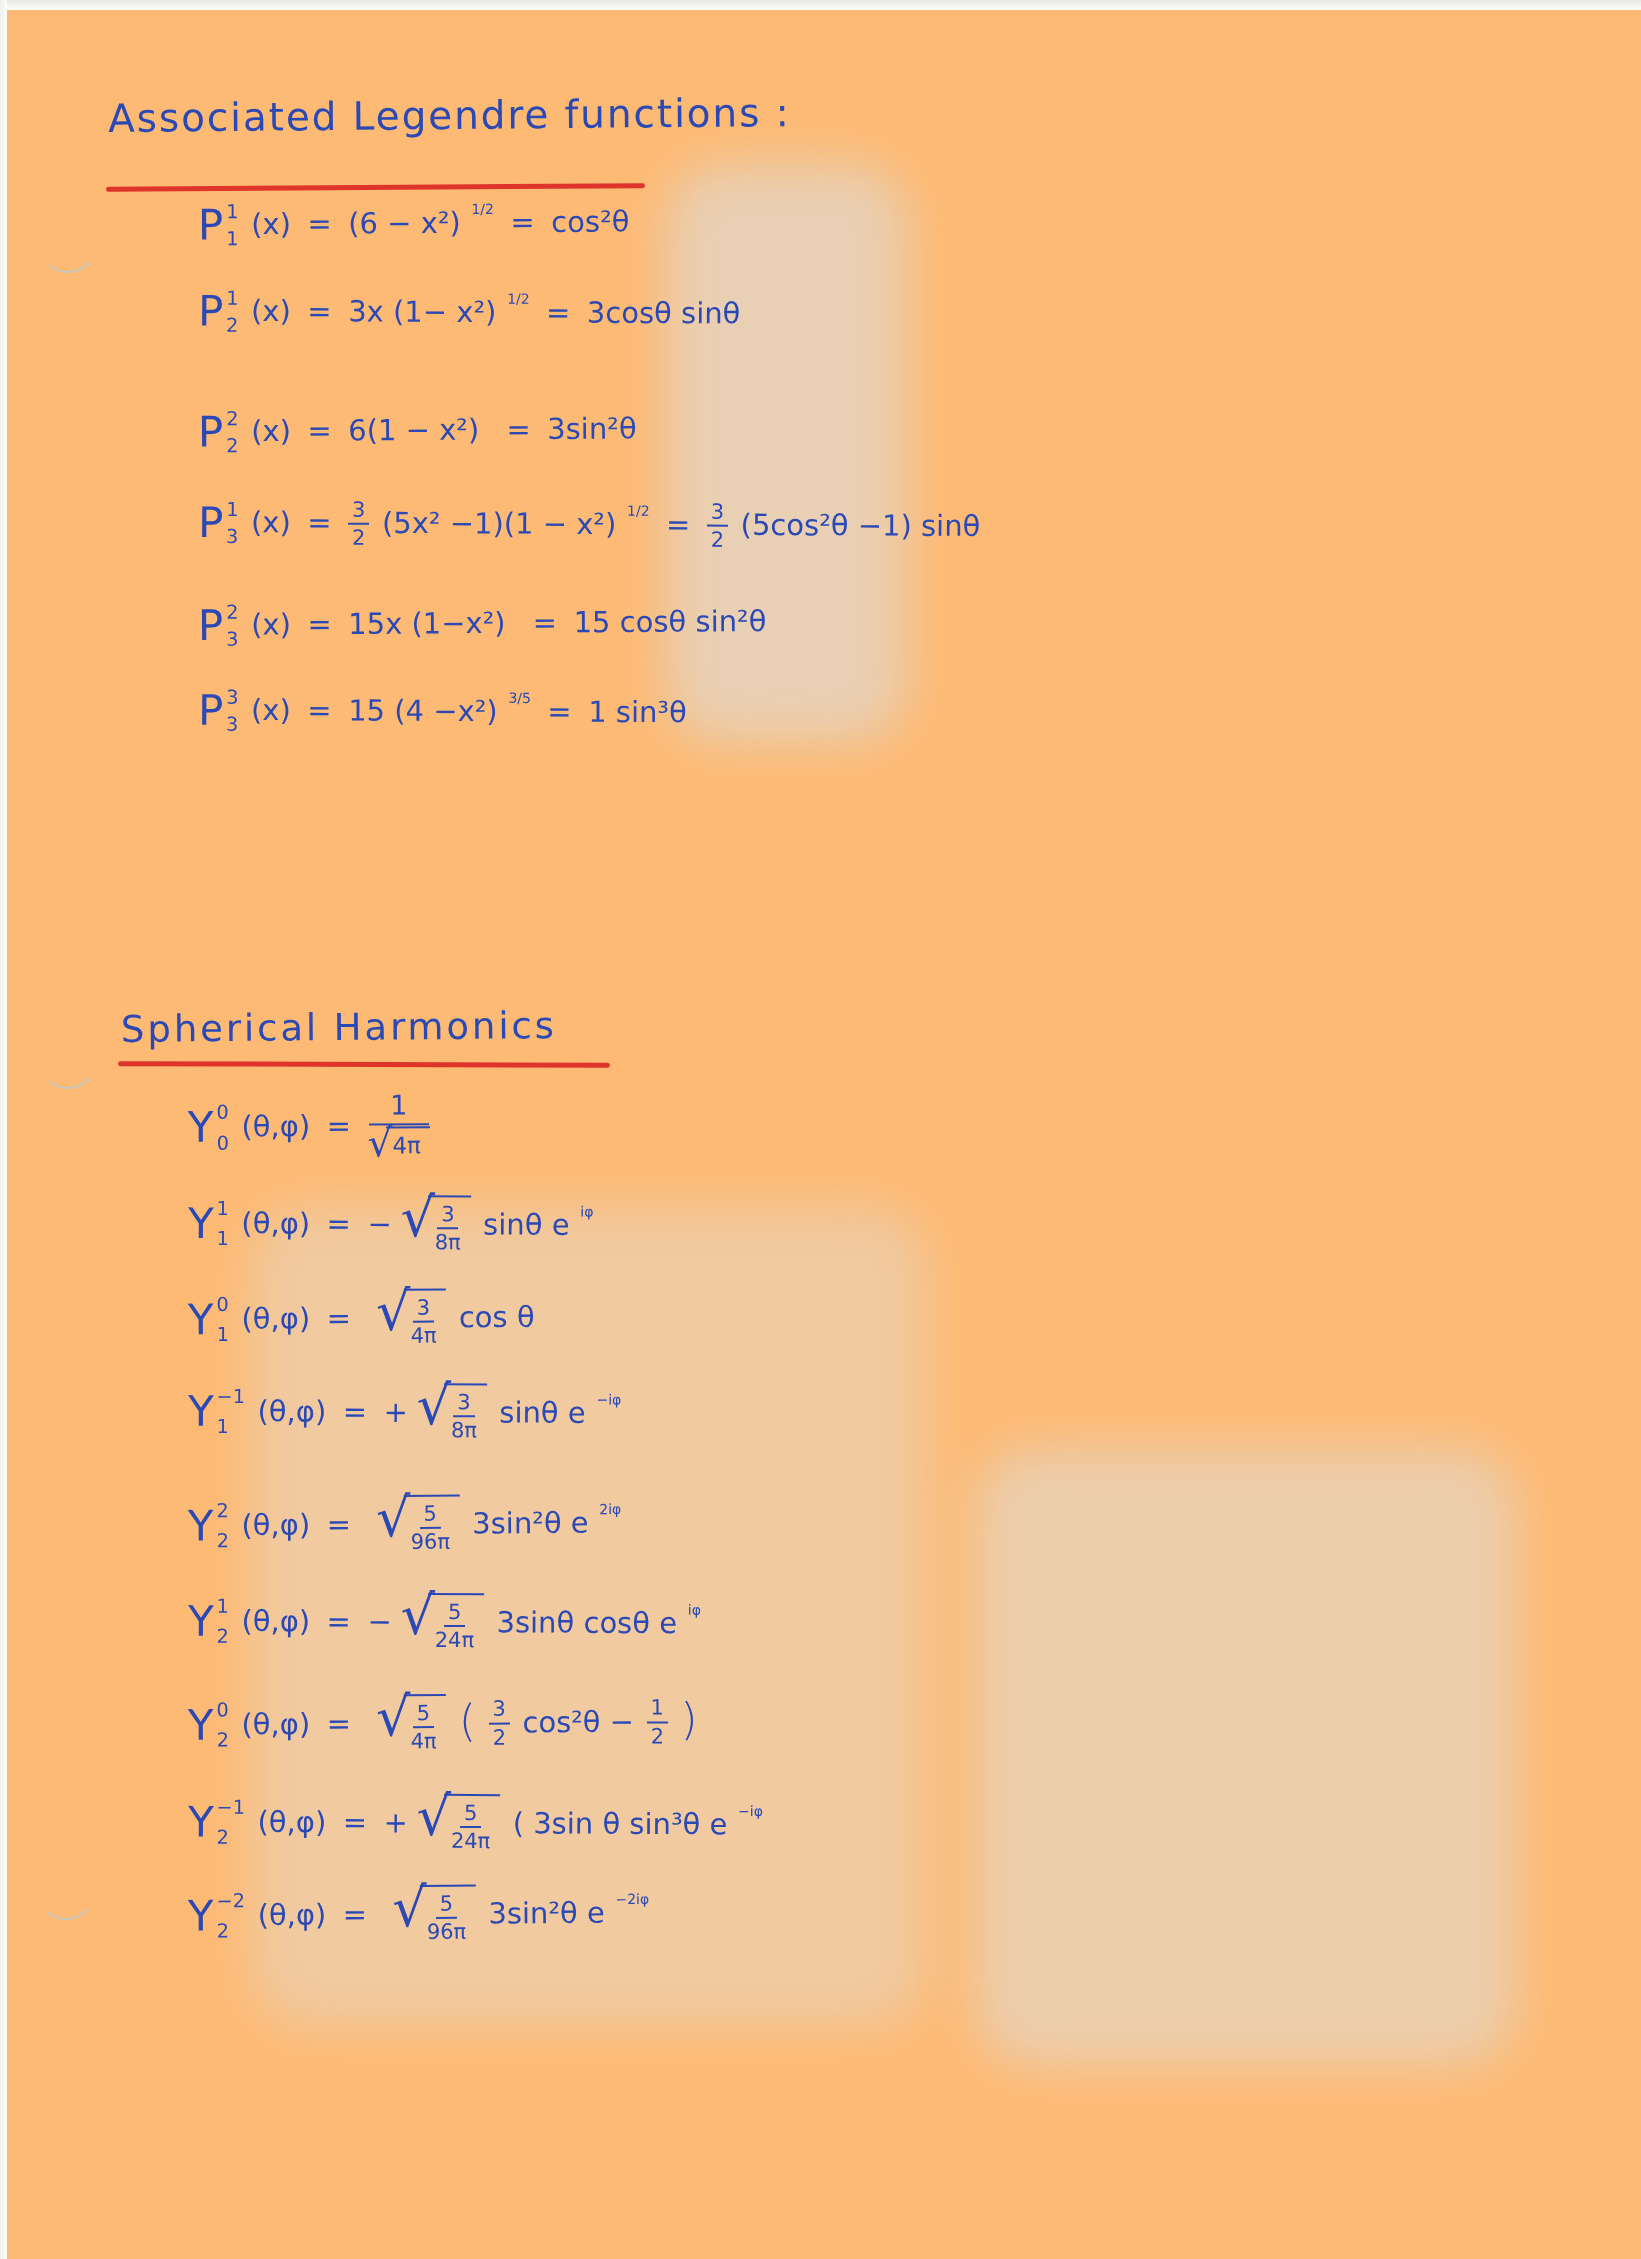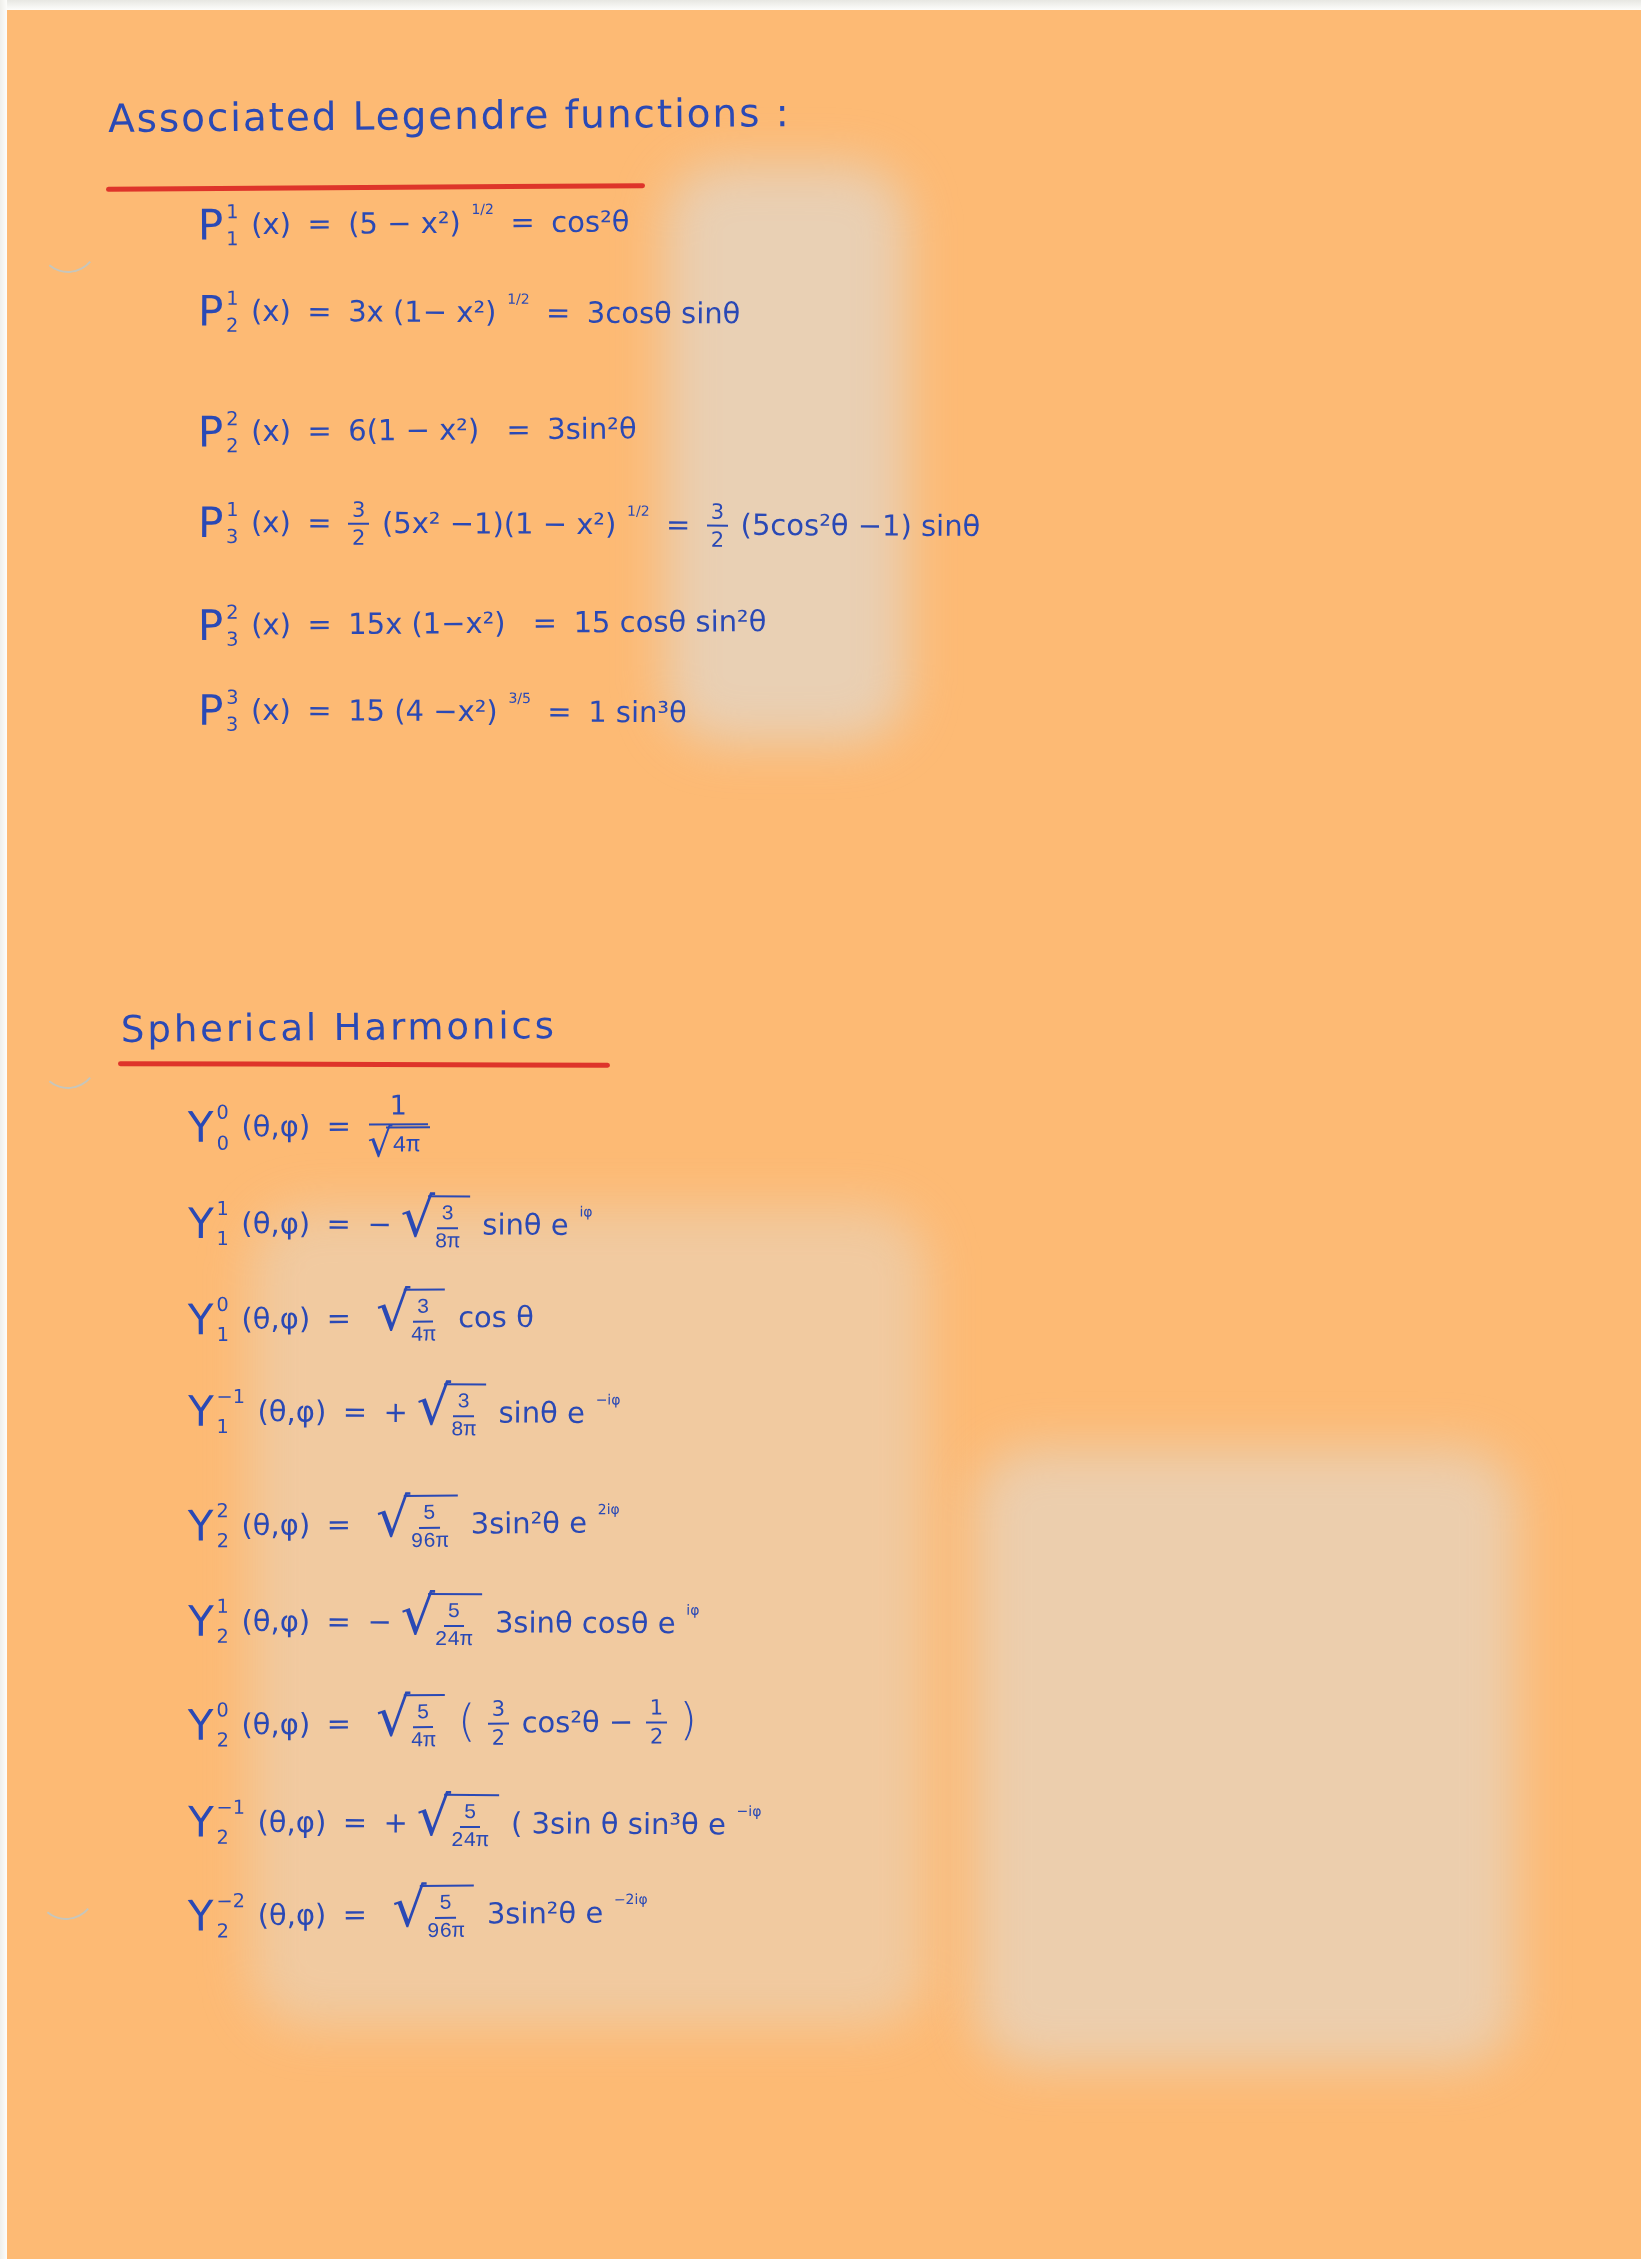--- a/index.html
+++ b/index.html
@@ -34,21 +34,21 @@
   .eq { margin:0 3.9px; }
   .sign { margin-right:-3.9px; }
   .exp { font-size:14px; display:inline-block; transform:translateY(-13.5px); margin-left:-1.9px; }
   .frac { display:inline-flex; flex-direction:column; align-items:center;
     font-size:21px; line-height:1.15; }
   .frac .num { border-bottom:2.4px solid currentColor; padding:0 3.9px 1px; }
   .frac .den { padding-top:1px; }
   .sqrt { display:inline-flex; align-items:flex-start; }
   .sqrt .rad { font-size:54px; line-height:0.85; margin-right:-6.8px; }
   .sqrt .under { border-top:2.9px solid currentColor; padding:4.8px 9.7px 0 6.8px;
-    display:inline-flex; align-items:center;font-family:Liberation Mono, monospace; }
+    display:inline-flex; align-items:center; }
   .bigfrac { display:inline-flex; flex-direction:column; align-items:center; }
   .bigfrac .bnum { border-bottom:2.9px solid currentColor; padding:0 21px 2.9px; font-size:27px; }
   .bigfrac .bden { padding-top:1.9px; font-size:23px; }
   .bigfrac .bden .rad { font-size:39px; }
   .paren { font-size:44px; font-weight:300; transform:translateY(-1.9px); }
   .r-tilt-a { transform:rotate(-0.4deg); }
   .r-tilt-b { transform:rotate(0.3deg); }
 </style>
 </head>
 <body>
@@ -70,21 +70,21 @@
   <div class="row r-tilt-a" style="left:198px; top:201px;">
     <span class="pfun">
         <span class="fn-letter">P</span>
         <span class="stack stack-p">
           <span>1</span>
           <span>1</span>
         </span>
       </span>
     <span class="arg">(x)</span>
     <span class="eq">=</span>
-    <span>(5 − x²)</span>
+    <span>(6 − x²)</span>
     <span class="exp">1/2</span>
     <span class="eq">=</span>
     <span>cos²θ</span>
   </div>
 
   <div class="row r-tilt-b" style="left:198px; top:290px;">
     <span class="pfun">
         <span class="fn-letter">P</span>
         <span class="stack stack-p">
           <span>1</span>

